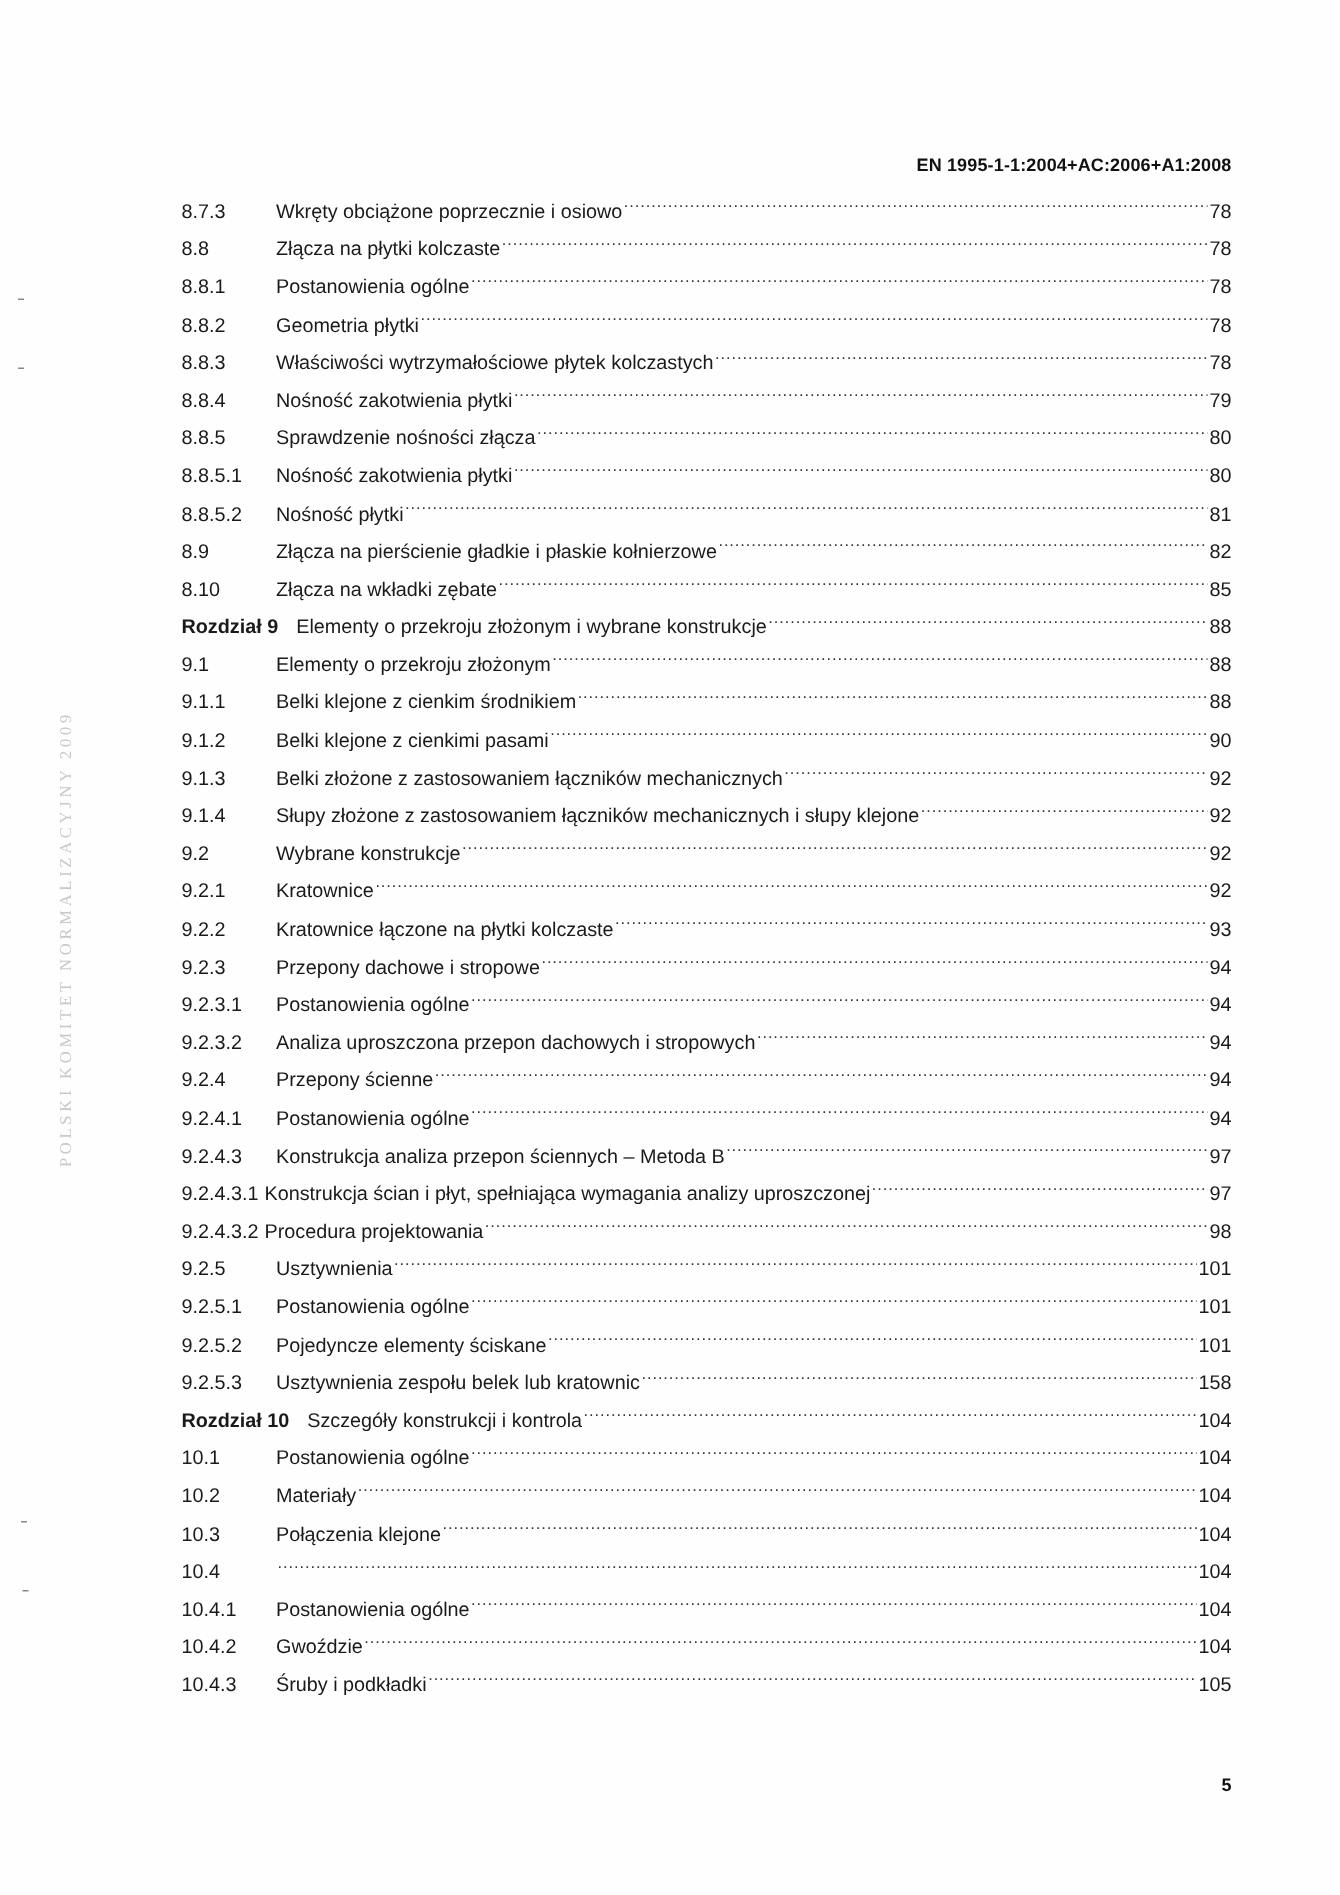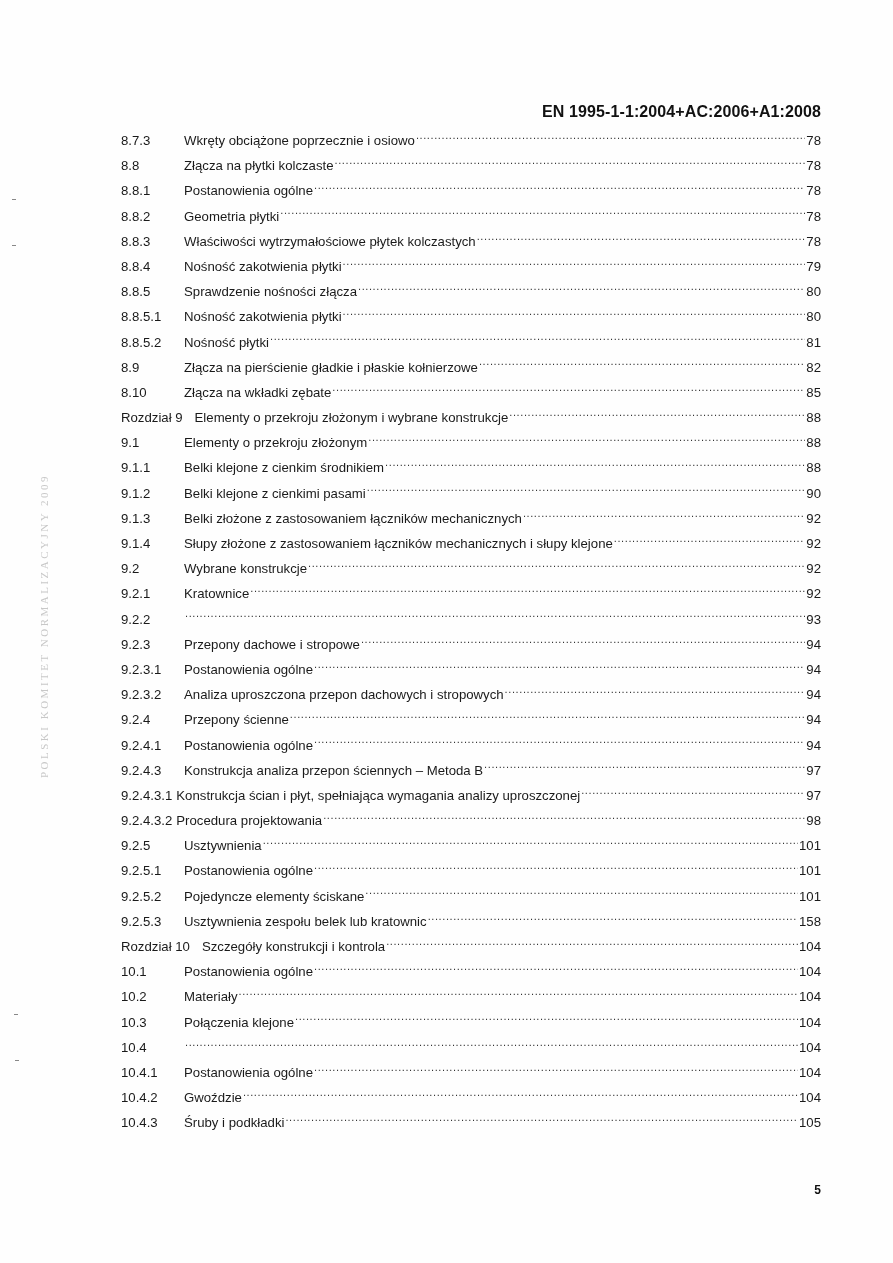--- a/index.html
+++ b/index.html
@@ -18,21 +18,21 @@
     .page {
       position: absolute;
       left: 0; top: 0;
       width: 893px; height: 1263px;
       background: #fefefe;
     }
     .header-code {
       position: absolute;
       top: 103px;
       right: 72px;
-      font-size: 16px;
+      font-size: 12px;
       font-weight: bold;
       letter-spacing: 0.1px;
       color: #111;
     }
     .toc {
       position: absolute;
       left: 121px;
       top: 128px;
       width: 700px;
     }
@@ -50,20 +50,21 @@
     }
     .toc-row.wide .toc-num {
       flex: 0 0 auto;
       width: auto;
       margin-right: 4px;
     }
     .toc-row.chapter .toc-num {
       flex: 0 0 auto;
       width: auto;
       margin-right: 12px;
+      font-weight: bold;
     }
     .toc-title {
       flex: 0 0 auto;
     }
     .toc-dots {
       flex: 1 1 auto;
       overflow: hidden;
       margin: 0 1px;
       position: relative;
       height: 1em;
@@ -231,20 +232,21 @@
         <span class="toc-page">92</span>
       </div>
       <div class="toc-row">
         <span class="toc-num">9.2.1</span>
         <span class="toc-title">Kratownice</span>
         <span class="toc-dots"></span>
         <span class="toc-page">92</span>
       </div>
       <div class="toc-row">
         <span class="toc-num">9.2.2</span>
+        <span class="toc-title">Kratownice łączone na płytki kolczaste</span>
         <span class="toc-dots"></span>
         <span class="toc-page">93</span>
       </div>
       <div class="toc-row">
         <span class="toc-num">9.2.3</span>
         <span class="toc-title">Przepony dachowe i stropowe</span>
         <span class="toc-dots"></span>
         <span class="toc-page">94</span>
       </div>
       <div class="toc-row">

